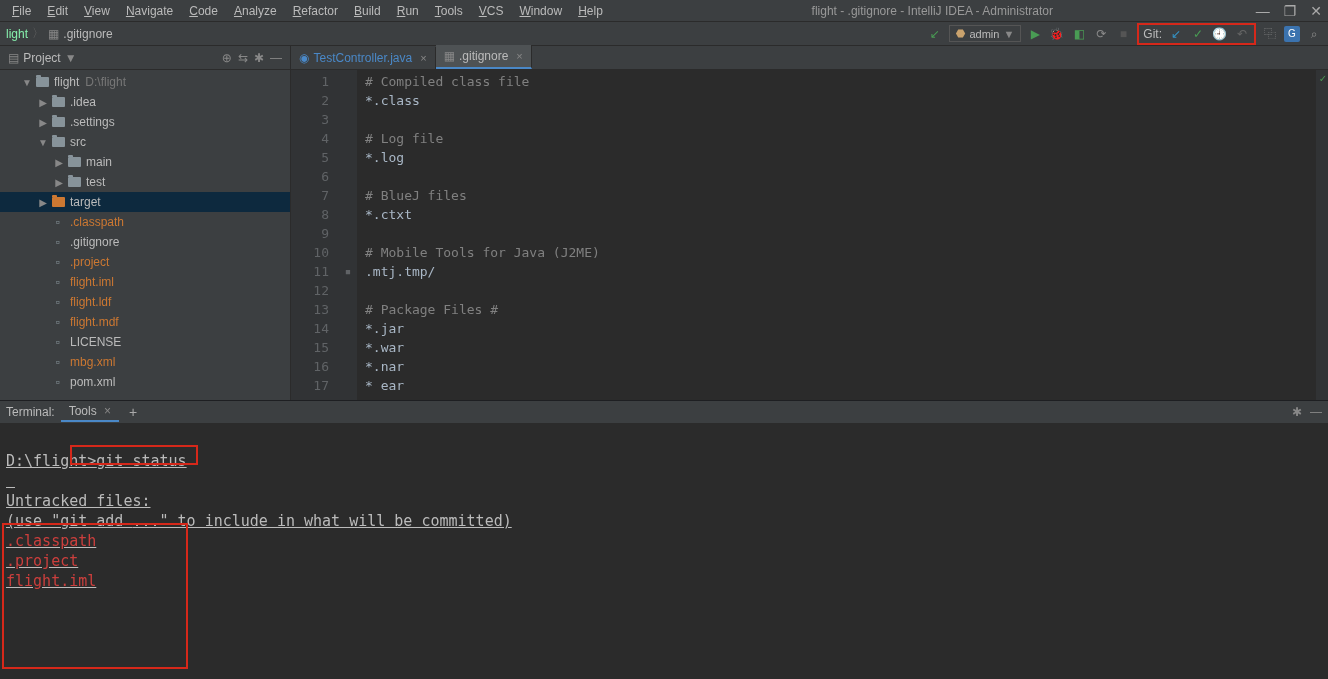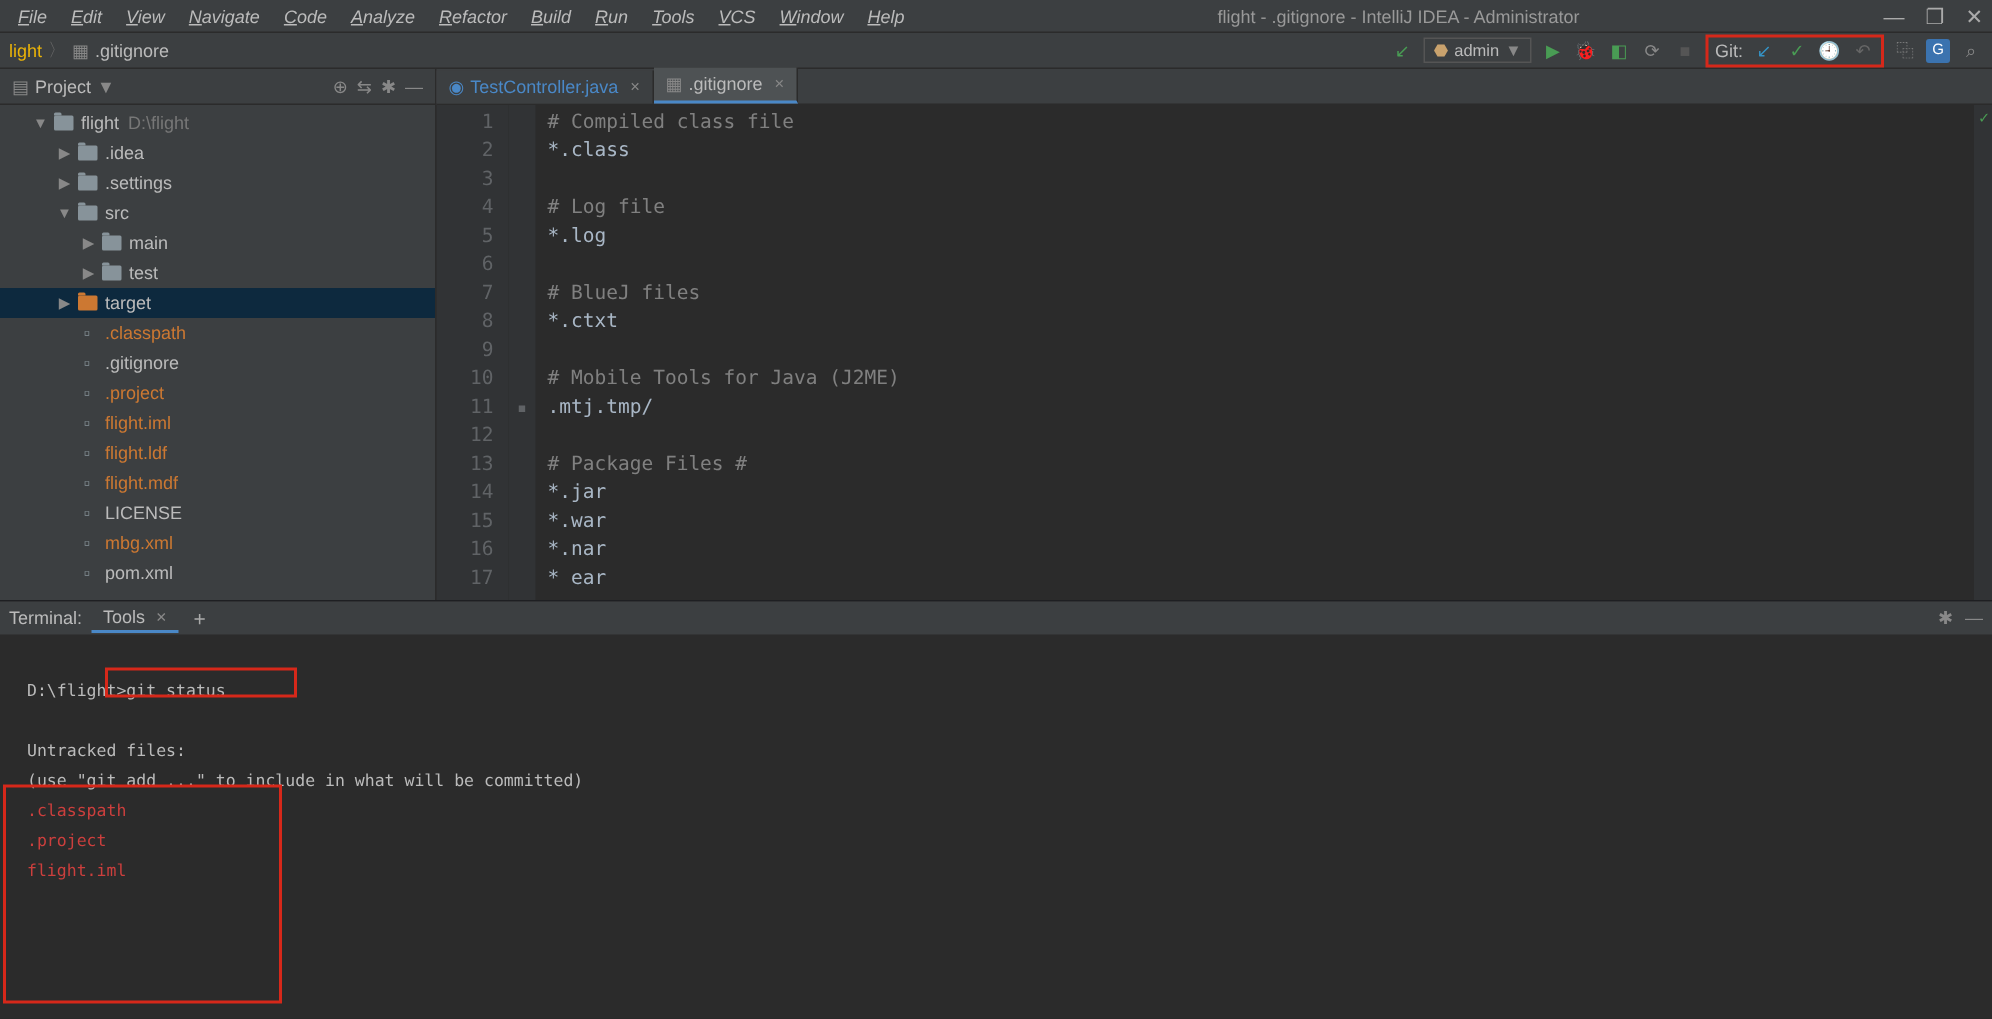--- a/index.html
+++ b/index.html
@@ -1,21 +1,21 @@
 <!DOCTYPE html>
 <html><head>
 <meta charset="utf-8">
 <style>
 * { margin: 0; padding: 0; box-sizing: border-box; }
 body { font-family: "Segoe UI", Arial, sans-serif; font-size: 12px; background: #2b2b2b; color: #bbbbbb; width: 1328px; height: 679px; overflow: hidden; }
 
 
 .titlebar { height: 22px; background: #3c3f41; display: flex; align-items: center; padding: 0 6px; border-bottom: 1px solid #2b2b2b; }
 .menubar { display: flex; gap: 4px; }
-.menubar span { padding: 2px 6px; cursor: default; font-style: italic; }
+.menubar span { padding: 2px 6px; cursor: default; }
 .menubar span u { text-decoration: underline; }
 .title-text { flex: 1; text-align: center; color: #999; font-size: 12px; }
 .window-controls { display: flex; gap: 14px; color: #aaa; font-size: 14px; }
 .window-controls span { cursor: default; }
 
 
 .navbar { height: 24px; background: #3c3f41; display: flex; align-items: center; padding: 0 6px; border-bottom: 1px solid #2b2b2b; }
 .breadcrumb { display: flex; align-items: center; gap: 4px; color: #bbb; }
 .navbar-right { margin-left: auto; display: flex; align-items: center; gap: 6px; }
 .run-select { background: #3c3f41; border: 1px solid #555; padding: 1px 6px; display: flex; align-items: center; gap: 4px; font-size: 11px; }
@@ -51,21 +51,21 @@
 .code { flex: 1; padding: 2px 8px; line-height: 19px; color: #a9b7c6; white-space: pre; }
 .code .c { color: #808080; }
 .editor-status { width: 12px; background: #313335; }
 .ok-mark { position: absolute; right: 2px; top: 2px; color: #499c54; font-size: 11px; }
 
 
 .terminal-panel { height: 279px; background: #2b2b2b; display: flex; flex-direction: column; border-top: 1px solid #1e1f22; }
 .term-header { height: 22px; background: #3c3f41; display: flex; align-items: center; padding: 0 6px; }
 .term-tab { padding: 2px 8px; border-bottom: 2px solid #4a88c7; margin-left: 6px; }
 .term-hdr-right { margin-left: auto; display: flex; gap: 8px; color: #888; }
-.term-body { flex: 1; padding: 8px 18px; font-family: Consolas, monospace; font-size: 11px; line-height: 20px; color: #bbb; position: relative; }
+.term-body { flex: 1; padding: 8px 6px; font-family: Consolas, monospace; font-size: 15px; line-height: 20px; color: #bbb; position: relative; text-decoration: underline; }
 .term-body .red { color: #cc3f3d; }
 .hl1 { position: absolute; border: 2px solid #d6281a; }
 .folder { display:inline-block; width:13px; height:10px; background:#87939a; border-radius:1px; position:relative; }
 .folder::before { content:""; position:absolute; top:-2px; left:0; width:5px; height:2px; background:#87939a; border-radius:1px 1px 0 0; }
 .folder.orange { background:#cc7832; }
 .folder.orange::before { background:#cc7832; }
 </style>
 </head>
 <body>
 
@@ -88,21 +88,21 @@
   <div class="title-text">flight - .gitignore - IntelliJ IDEA - Administrator</div>
   <div class="window-controls">
     <span>—</span>
     <span>❐</span>
     <span>✕</span>
   </div>
 </div>
 
 <div class="navbar">
   <div class="breadcrumb">
-    <span style="color:#eab308">light</span>
+    <span style="color:#86efac">light</span>
     <span style="color:#666">〉</span>
     <span style="color:#888">▦</span>
     <span>.gitignore</span>
   </div>
   <div class="navbar-right">
     <span class="tb-icon" style="color:#499c54">↙</span>
     <div class="run-select">
       <span style="color:#c9a26d">⬣</span>
       <span>admin</span>
       <span style="color:#888">▼</span>

